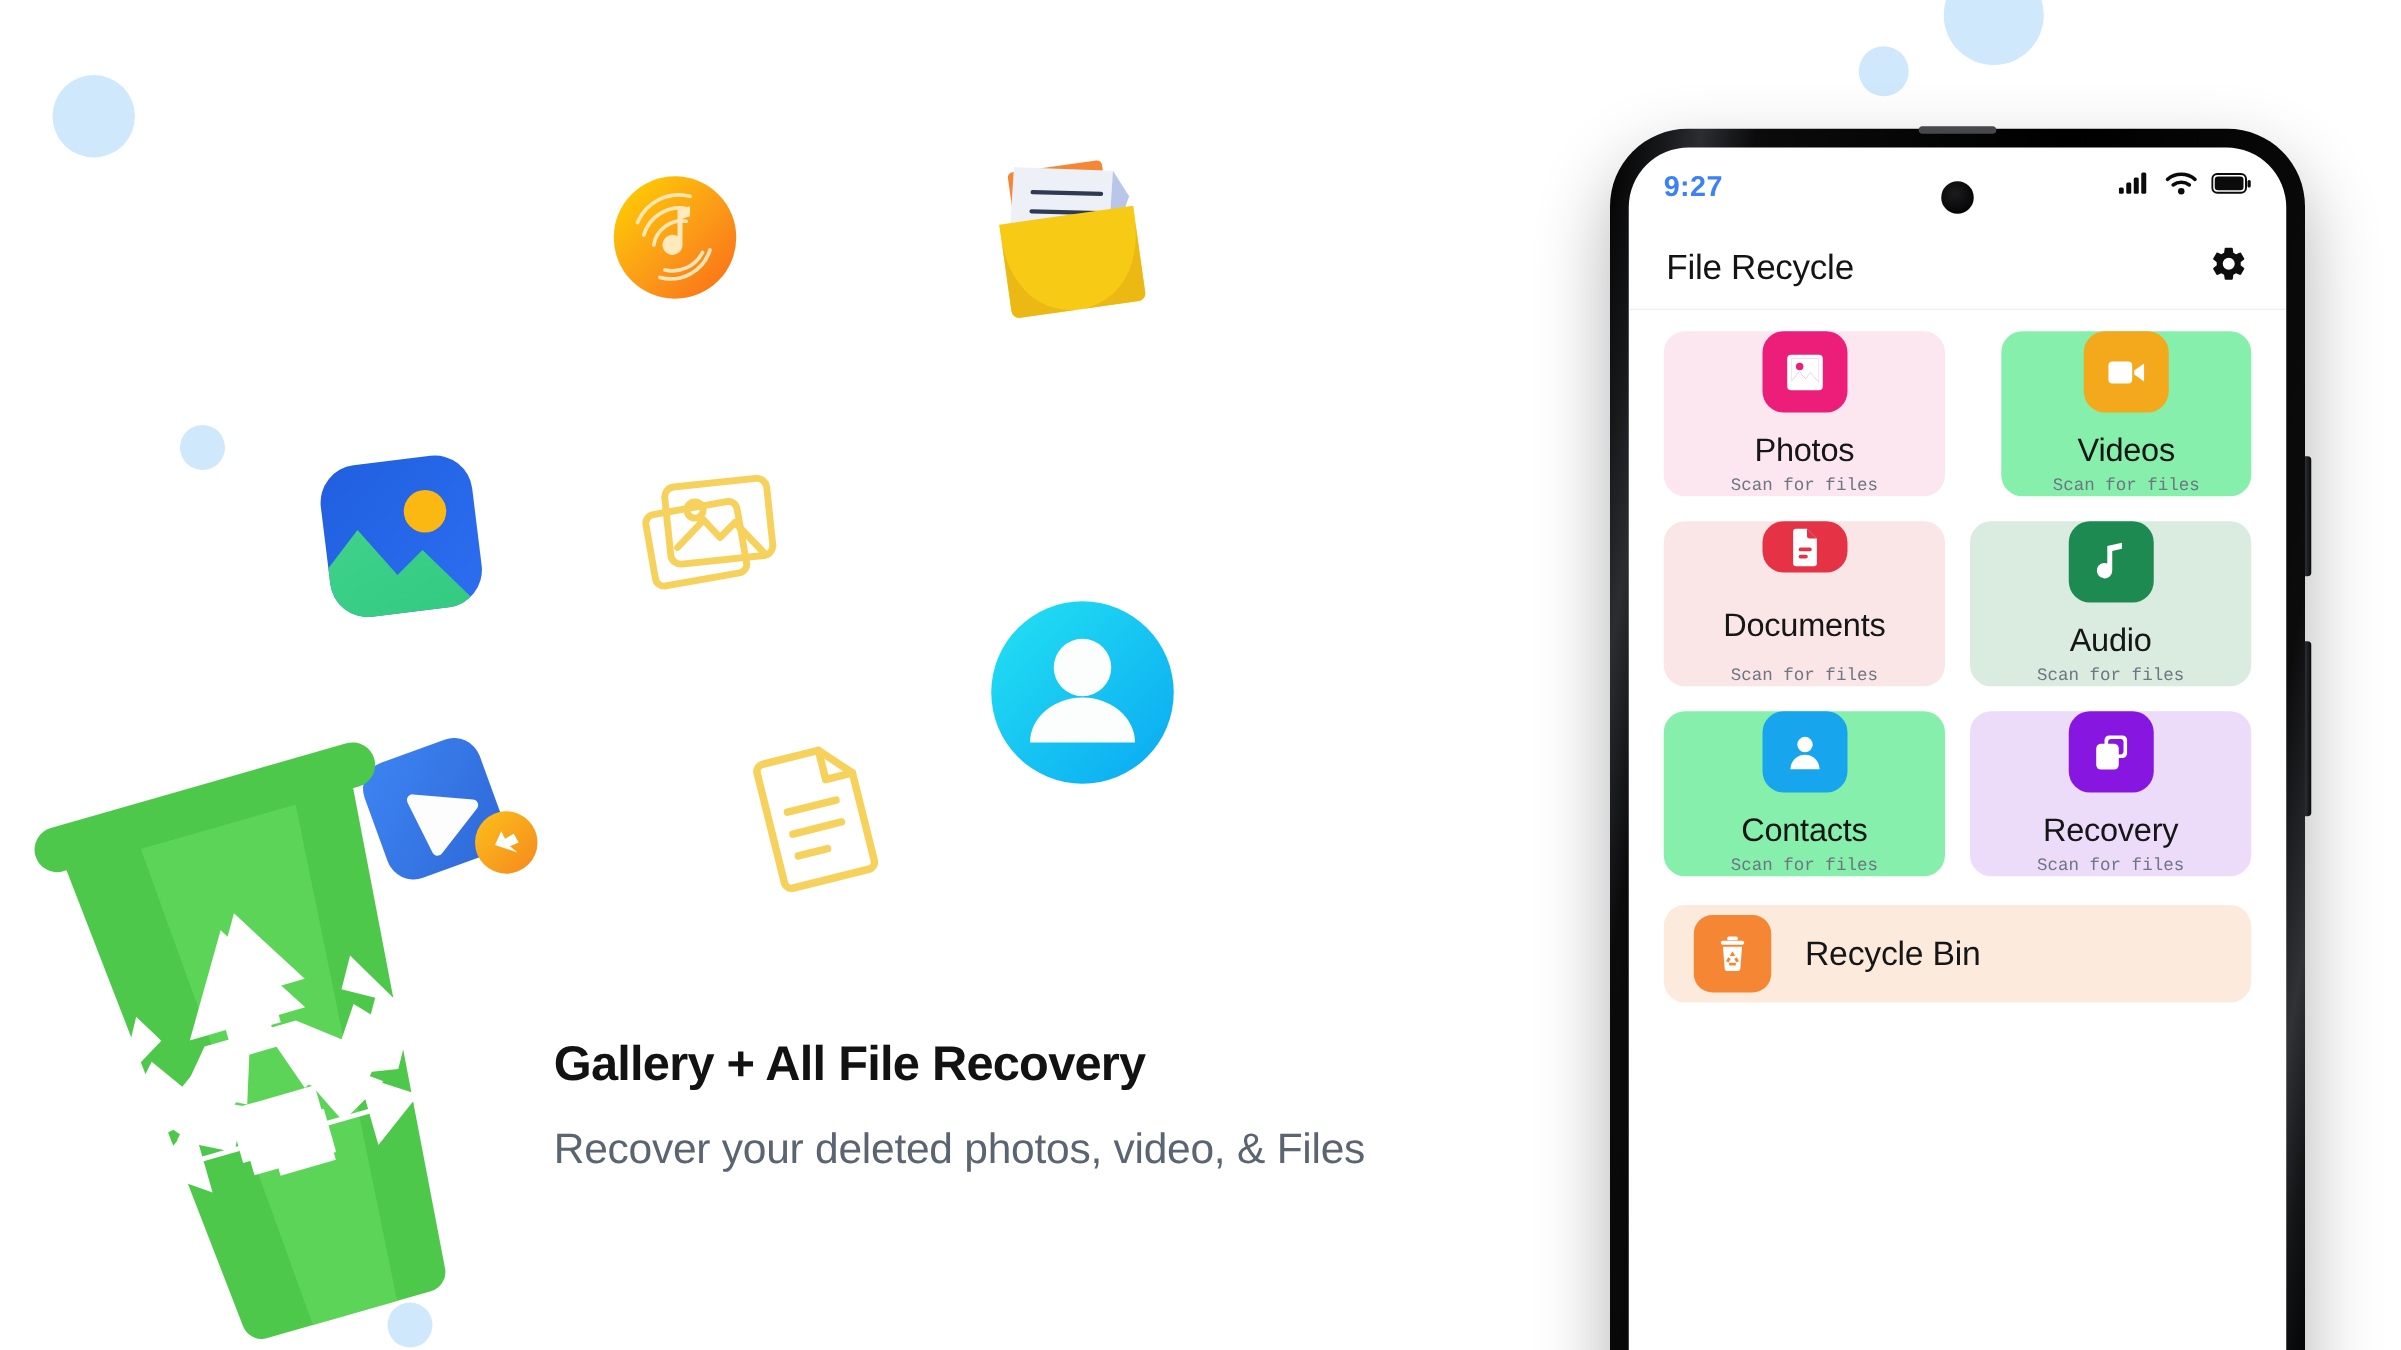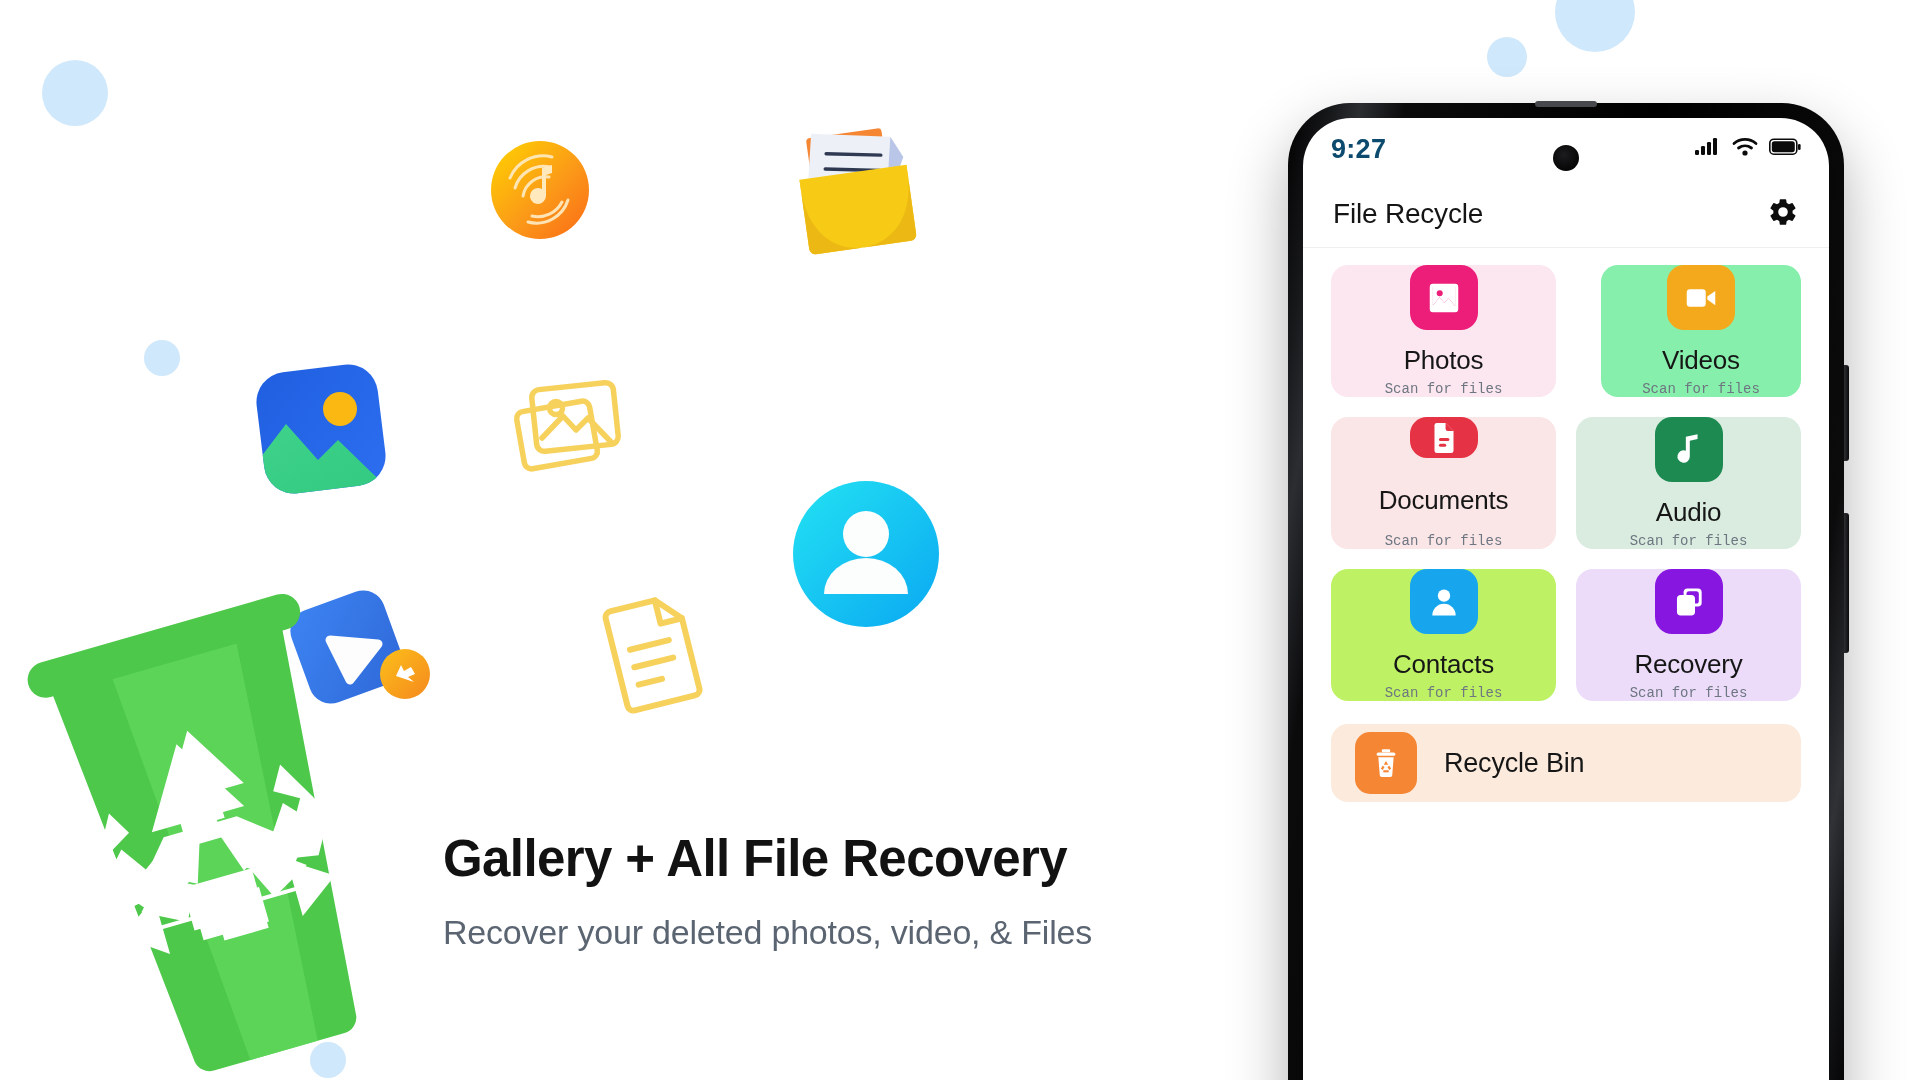--- a/index.html
+++ b/index.html
@@ -13,21 +13,21 @@
 
   
   .bubble { position:absolute; border-radius:50%; background:#cfe8fb; }
 
   
   .float { position:absolute; }
 
   
   .hero { position:absolute; left:443px; top:830px; width:820px; }
   .hero-title {
-    font-size:51px; font-weight:bold; color:#121212;
+    font-size:39px; font-weight:bold; color:#121212;
     letter-spacing:-0.6px; line-height:1.12; white-space:nowrap;
   }
   .hero-sub {
     margin-top:26px; font-size:34px; color:#5b6572;
     letter-spacing:-0.2px; white-space:nowrap;
   }
 
   
   #phone {
     position:absolute; left:1288px; top:103px;
@@ -50,21 +50,21 @@
     width:26px; height:26px; border-radius:50%;
     background:radial-gradient(circle at 42% 38%, #1c1c20 0%, #090909 60%, #000 100%);
   }
 
   
   .statusbar {
     position:relative; height:62px;
     display:flex; align-items:center; justify-content:space-between;
     padding:0 28px;
   }
-  .status-time { font-size:27px; font-weight:bold; color:#0c4a6e; letter-spacing:.3px; }
+  .status-time { font-size:23px; font-weight:bold; color:#3b82f6; letter-spacing:.3px; }
   .status-icons { display:flex; align-items:center; gap:11px; }
 
   
   .app-header {
     height:68px; display:flex; align-items:center; justify-content:space-between;
     padding:0 30px; border-bottom:1.5px solid #efefef;
   }
   .app-title { font-size:28px; color:#141414; letter-spacing:-.2px; }
 
   
@@ -340,21 +340,21 @@
         <div class="card" style="background:#d9ecdf;">
           <div class="card-icon" style="background:#1d8a52;">
             <svg width="38" height="38" viewBox="0 0 24 24">
               <path fill="#fff" d="M10 3.6 17.4 2v3.1L12.5 6.2v9.9a3.9 3.9 0 1 1-2.5-3.6Z"></path>
             </svg>
           </div>
           <div class="card-label">Audio</div>
           <div class="card-sub">Scan for files</div>
         </div>
 
-        <div class="card" style="background:#bef264;">
+        <div class="card" style="background:#86efac;">
           <div class="card-icon" style="background:#17a6ee;">
             <svg width="38" height="38" viewBox="0 0 24 24">
               <circle cx="12" cy="8" r="3.9" fill="#fff"></circle>
               <path d="M4.6 20.5a7.4 7.4 0 0 1 14.8 0Z" fill="#fff"></path>
             </svg>
           </div>
           <div class="card-label">Contacts</div>
           <div class="card-sub">Scan for files</div>
         </div>
 

